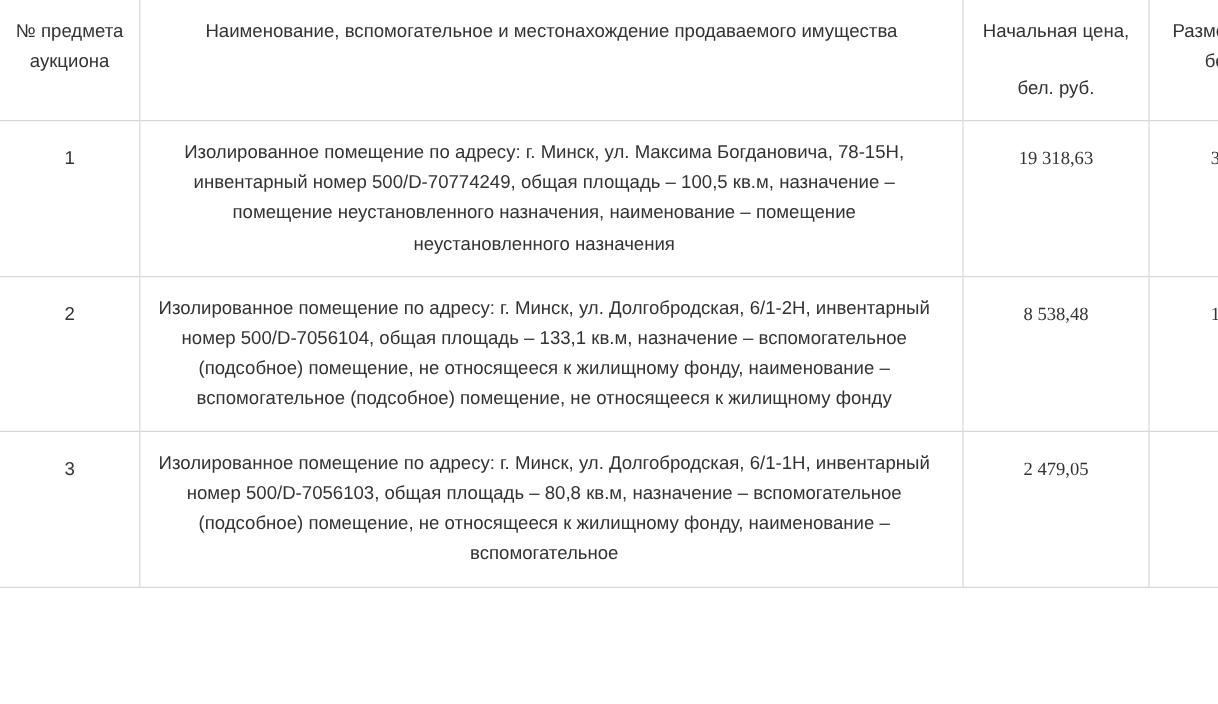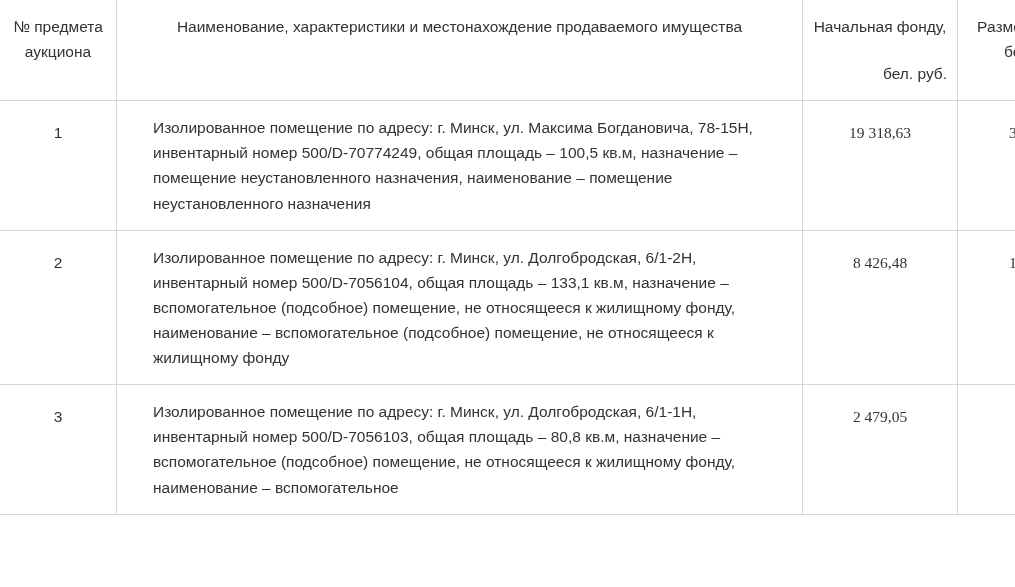--- a/index.html
+++ b/index.html
@@ -52,67 +52,66 @@
     padding-left: 6px;
     padding-right: 6px;
   }
   thead th.col-desc {
     padding-left: 22px;
     padding-right: 22px;
   }
   .hdr-price-line2 {
     display: block;
     margin-top: 22px;
-    text-align: right;
   }
   tbody td {
     padding-top: 18px;
     padding-bottom: 18px;
   }
   td.cell-num {
     text-align: center;
     padding-top: 19px;
   }
   td.cell-desc {
-    text-align: left;
-    padding-left: 36px;
+    text-align: center;
+    padding-left: 12px;
     padding-right: 24px;
   }
   td.cell-price, td.cell-deposit {
     text-align: center;
     padding-top: 19px;
     font-family: Liberation Serif, serif;
   }
 </style>
 </head>
 <body>
 
 <table class="auction-table">
   <thead>
     <tr>
       <th class="col-num">№ предмета аукциона</th>
-      <th class="col-desc">Наименование, характеристики и местонахождение продаваемого имущества</th>
+      <th class="col-desc">Наименование, вспомогательное и местонахождение продаваемого имущества</th>
       <th class="col-price">
-        <span>Начальная фонду,</span>
+        <span>Начальная цена,</span>
         <span class="hdr-price-line2">бел. руб.</span>
       </th>
       <th class="col-deposit">Размер задатка, бел. руб.</th>
     </tr>
   </thead>
   <tbody>
     <tr>
       <td class="cell-num">1</td>
       <td class="cell-desc">Изолированное помещение по адресу: г. Минск, ул. Максима Богдановича, 78-15Н, инвентарный номер 500/D-70774249, общая площадь – 100,5 кв.м, назначение – помещение неустановленного назначения, наименование – помещение неустановленного назначения</td>
       <td class="cell-price">19 318,63</td>
       <td class="cell-deposit">3 800,00</td>
     </tr>
     <tr>
       <td class="cell-num">2</td>
       <td class="cell-desc">Изолированное помещение по адресу: г. Минск, ул. Долгобродская, 6/1-2Н, инвентарный номер 500/D-7056104, общая площадь – 133,1 кв.м, назначение – вспомогательное (подсобное) помещение, не относящееся к жилищному фонду, наименование – вспомогательное (подсобное) помещение, не относящееся к жилищному фонду</td>
-      <td class="cell-price">8 426,48</td>
+      <td class="cell-price">8 538,48</td>
       <td class="cell-deposit">1 700,00</td>
     </tr>
     <tr>
       <td class="cell-num">3</td>
       <td class="cell-desc">Изолированное помещение по адресу: г. Минск, ул. Долгобродская, 6/1-1Н, инвентарный номер 500/D-7056103, общая площадь – 80,8 кв.м, назначение – вспомогательное (подсобное) помещение, не относящееся к жилищному фонду, наименование – вспомогательное</td>
       <td class="cell-price">2 479,05</td>
       <td class="cell-deposit">800,00</td>
     </tr>
   </tbody>
 </table>

